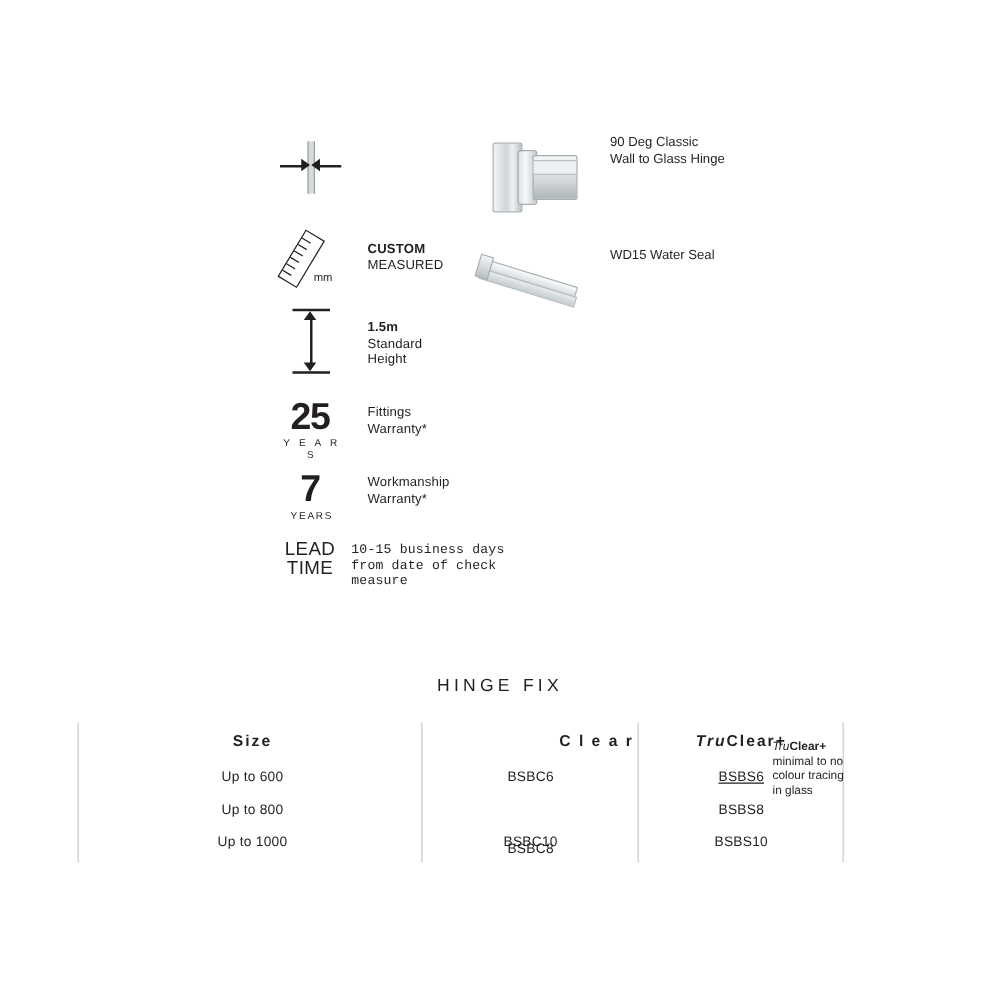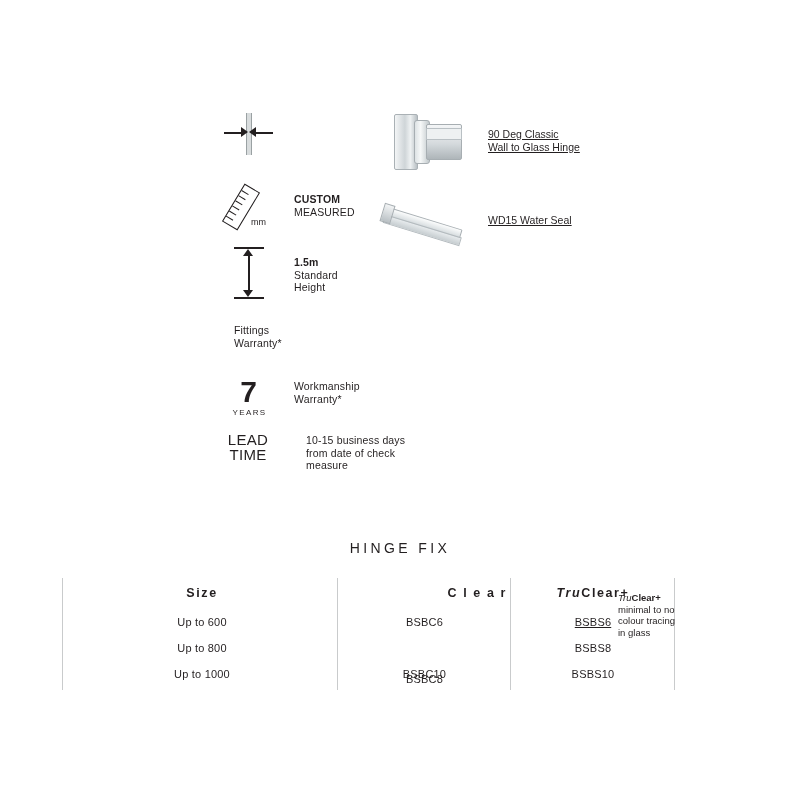--- a/index.html
+++ b/index.html
@@ -152,22 +152,20 @@
     font-size: 15px;
     line-height: 15px;
     letter-spacing: 0.3px;
     color: #231f20;
   }
 
   
   .product {
     position: absolute;
     display: flex;
-    align-items: center;
-    text-decoration: underline;
   }
   .product-caption {
     font-size: 10.5px;
     line-height: 13px;
     color: #231f20;
   }
 
   
   .hinge-art {
     position: relative;
@@ -338,20 +336,24 @@
       </div>
     </div>
     <div class="spec-text" style="margin-left:16px; margin-top:11px;">
       <div class="bold">1.5m</div>
       <div>Standard</div>
       <div>Height</div>
     </div>
   </div>
 
   <div class="spec-row" style="left:218px; top:225px;">
+    <div class="warranty-num">
+      <div class="num">25</div>
+      <div class="years">Y E A R S</div>
+    </div>
     <div class="spec-text" style="margin-left:16px; margin-top:4px;">
       <div>Fittings</div>
       <div>Warranty*</div>
     </div>
   </div>
 
   <div class="spec-row" style="left:218px; top:283px;">
     <div class="warranty-num">
       <div class="num">7</div>
       <div class="years" style="letter-spacing:1.4px;">YEARS</div>
@@ -360,21 +362,21 @@
       <div>Workmanship</div>
       <div>Warranty*</div>
     </div>
   </div>
 
   <div class="spec-row" style="left:218px; top:337px;">
     <div class="lead-block">
       <div>LEAD</div>
       <div>TIME</div>
     </div>
-    <div class="spec-text" style="margin-left:28px; margin-top:2px;">
+    <div class="spec-text" style="margin-left:3px; margin-top:2px;font-family:Liberation Mono, monospace;">
       <div>10-15 business days</div>
       <div>from date of check</div>
       <div>measure</div>
     </div>
   </div>
 </div>
 
 <div class="product" style="left:388px; top:108px;">
   <div>
     <div class="hinge-art">

